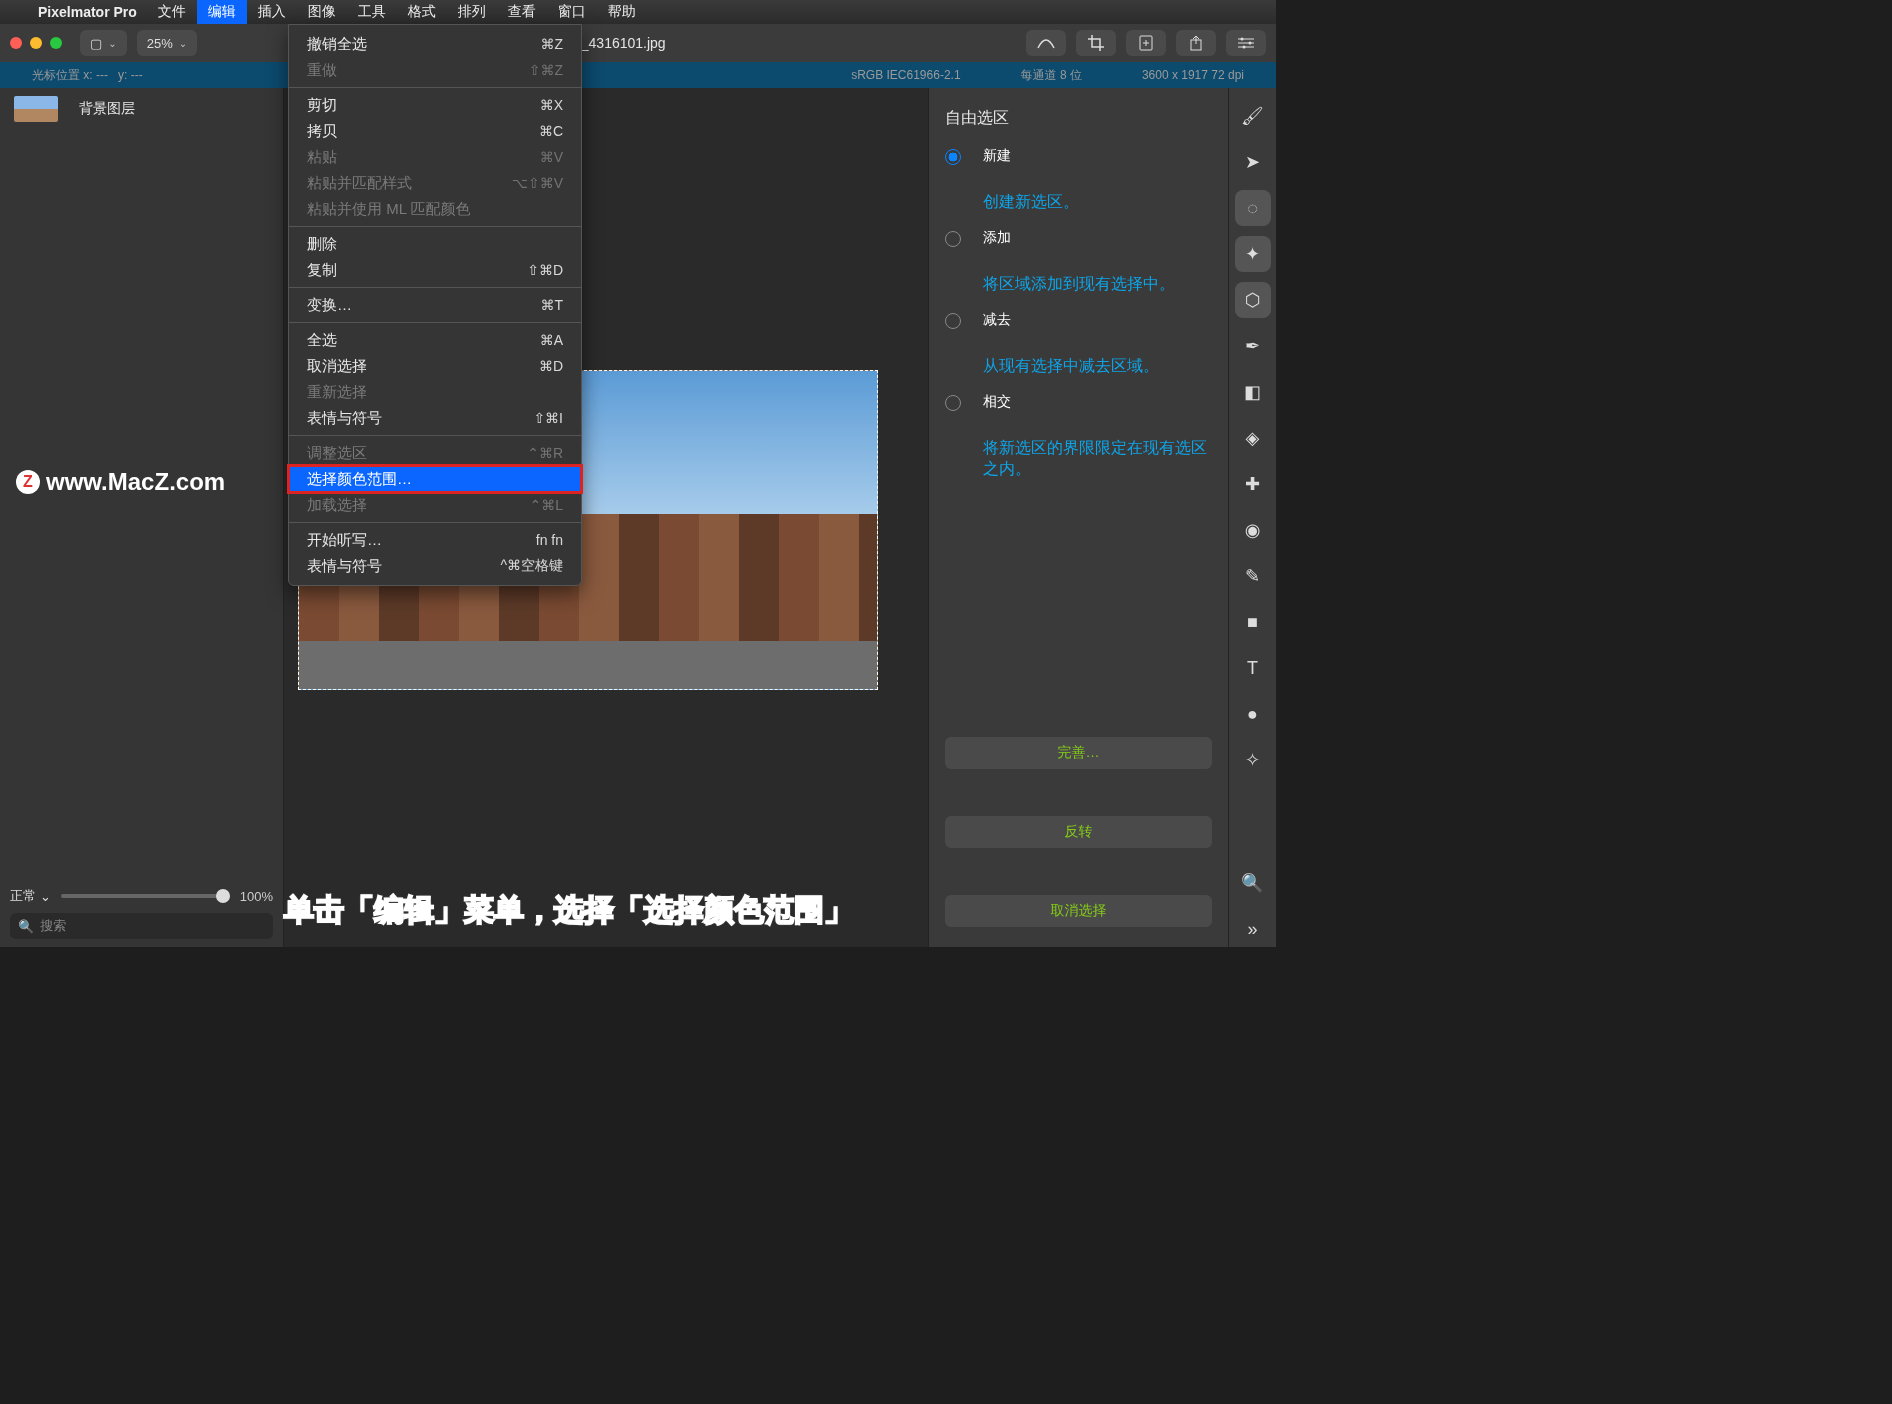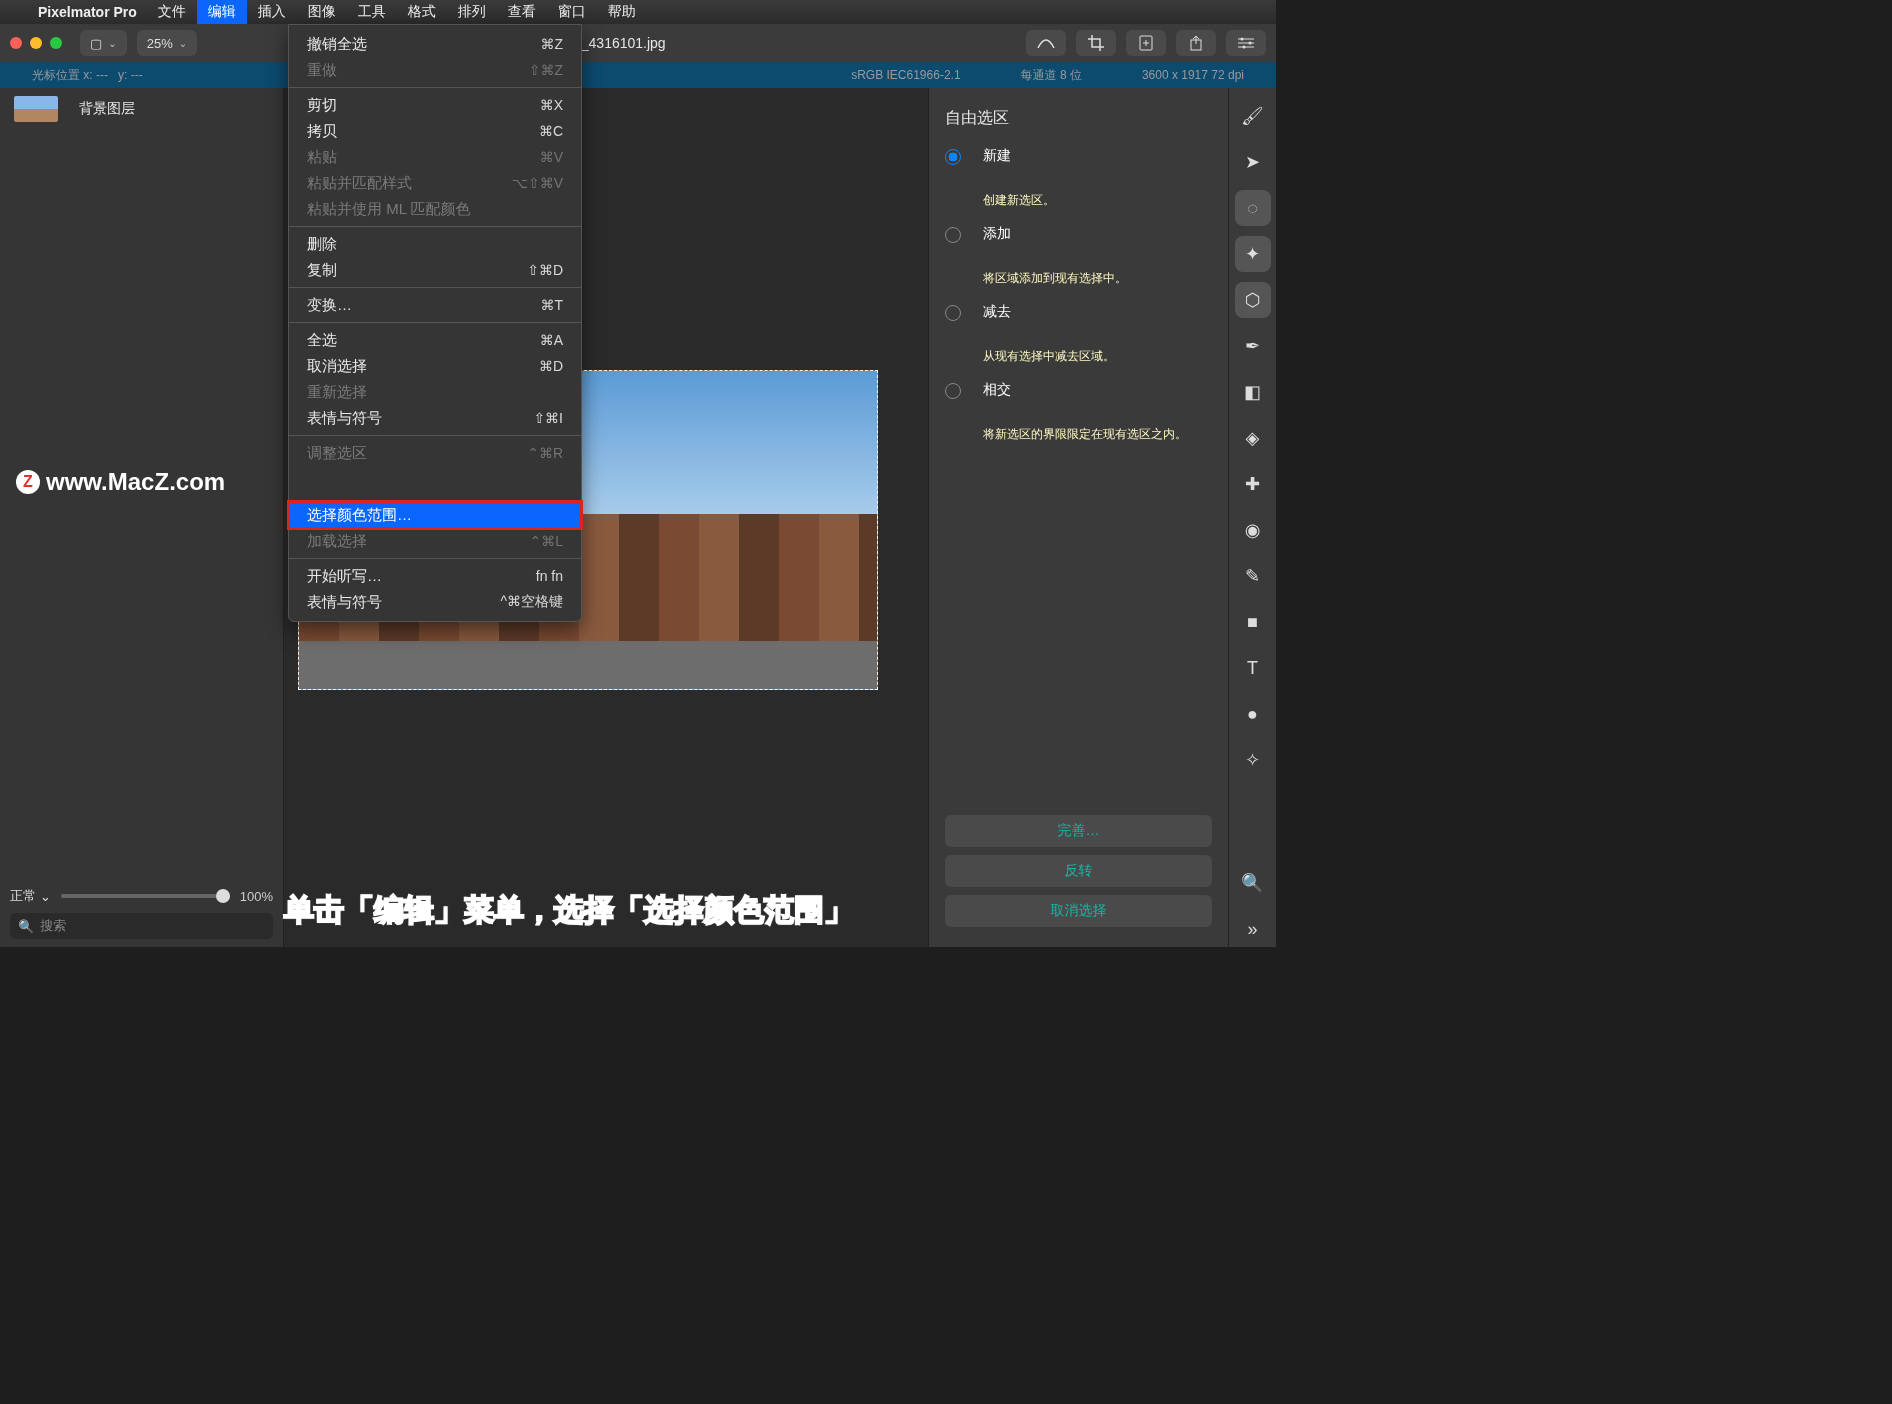--- a/index.html
+++ b/index.html
@@ -50,34 +50,34 @@
 .watermark { position: absolute; left: 16px; top: 380px; color: #fff; font-size: 24px; font-weight: 700; display: flex; align-items: center; gap: 6px; }
 .watermark .z { width: 24px; height: 24px; background: #fff; color: #d33; border-radius: 50%; display: flex; align-items: center; justify-content: center; font-size: 16px; font-weight: 900; }
 .caption { position: absolute; left: 284px; bottom: 16px; font-size: 30px; font-weight: 800; color: #ff7a00; -webkit-text-stroke: 2px #fff; text-shadow: 0 0 2px #fff; }
 
 .right-panel { width: 300px; background: #3a3a3a; color: #ddd; padding: 20px 16px; font-size: 14px; border-left: 1px solid #222; display: flex; flex-direction: column; }
 .rp-title { color: #e8e8e8; font-size: 16px; margin-bottom: 18px; }
 .radio-opt { display: flex; align-items: flex-start; gap: 22px; margin-bottom: 16px; }
 .radio-dot { width: 16px; height: 16px; border-radius: 50%; border: 1px solid #888; margin-top: 2px; flex-shrink: 0; }
 .radio-dot.sel { border-color: #0a84ff; background: radial-gradient(circle,#0a84ff 0 45%, #3a3a3a 46% 100%); }
 .radio-body .r-label { color: #fff; margin-bottom: 2px; }
-.radio-body .r-desc { color: #fef9c3; font-size: 12px; margin-top: 27px; }
+.radio-body .r-desc { color: #0ea5e9; font-size: 16px; margin-top: 27px; }
 .rp-buttons { margin-top: auto; display: flex; flex-direction: column; gap: 8px; }
-.rp-btn { background: #4a4a4a; color: #14b8a6; border-radius: 6px; height: 32px; display: flex; align-items: center; justify-content: center; font-size: 14px; }
+.rp-btn { background: #4a4a4a; color: #84cc16; border-radius: 6px; height: 32px; display: flex; align-items: center; justify-content: center; font-size: 14px; margin-top: 39px; }
 
 .tool-rail { width: 48px; background: #3a3a3a; display: flex; flex-direction: column; align-items: center; padding-top: 10px; gap: 10px; border-left: 1px solid #222; }
 .tool-btn { width: 36px; height: 36px; border-radius: 8px; display: flex; align-items: center; justify-content: center; color: #ddd; font-size: 18px; }
 .tool-btn.active { background: #555; }
 .tool-rail .spacer { flex: 1; }
 
 
 .dropdown { position: absolute; left: 288px; top: 24px; width: 294px; background: #353535; border: 1px solid #555; border-radius: 0 0 6px 6px; box-shadow: 0 8px 20px rgba(0,0,0,.5); color: #e8e8e8; font-size: 15px; padding: 6px 0; z-index: 100; }
 .dd-item { display: flex; justify-content: space-between; align-items: center; padding: 4px 18px; height: 26px; }
 .dd-item.disabled { color: #7a7a7a; }
-.dd-item.highlight { background: #0a66ff; color: #fff; outline: 3px solid #d22; outline-offset: -1px; margin-top: 36px; }
+.dd-item.highlight { background: #0a66ff; color: #fff; outline: 3px solid #d22; outline-offset: -1px; }
 .dd-sep { height: 1px; background: #555; margin: 4px 0; }
 .dd-short { font-size: 14px; opacity: .9; }
 </style>
 </head>
 <body>
 
 <div class="mac-menubar">
   <span class="apple-logo"></span>
   <span class="app-name">Pixelmator Pro</span>
   <span class="menu-item">文件</span>

